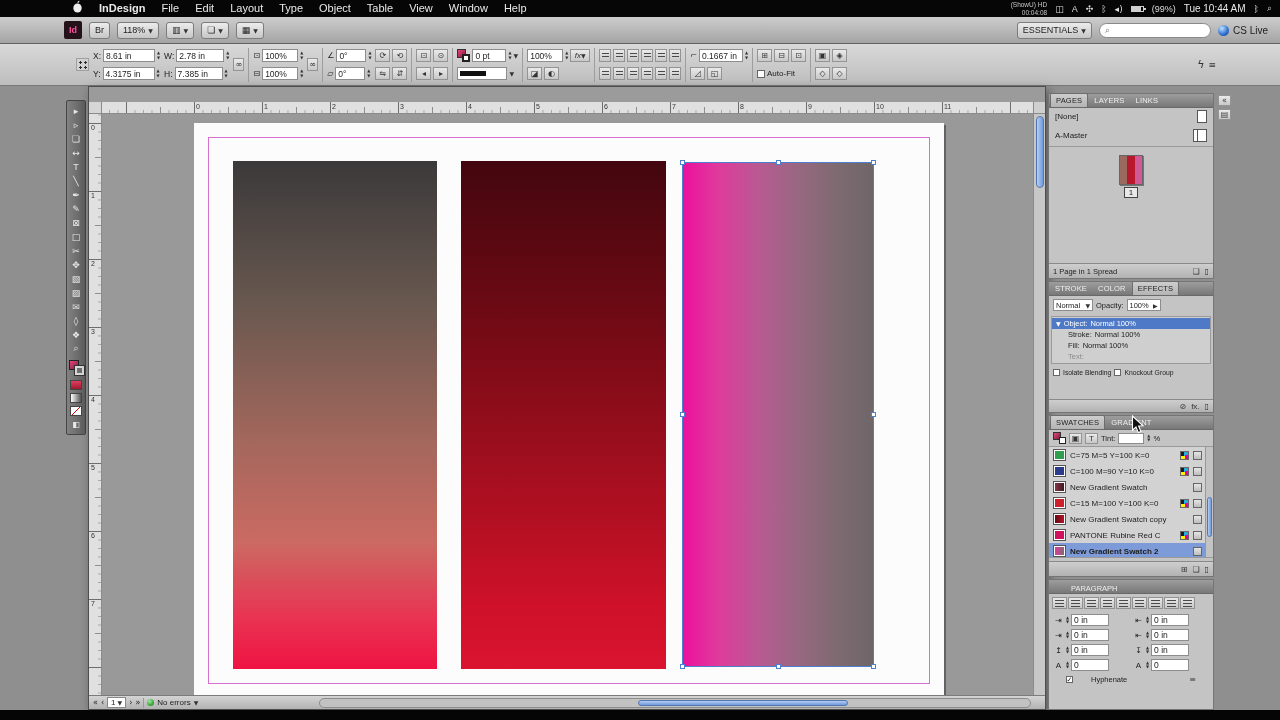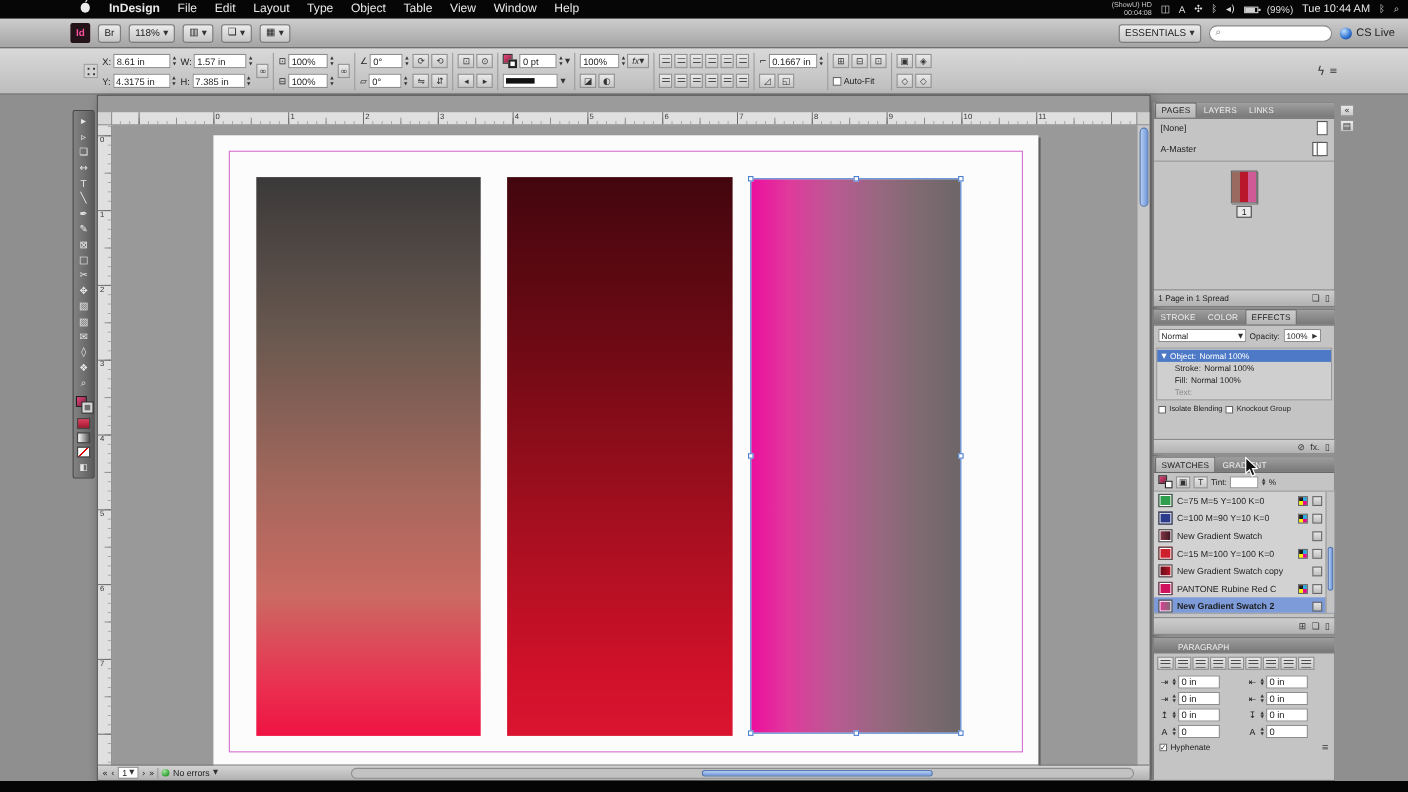--- a/index.html
+++ b/index.html
@@ -207,21 +207,21 @@
         <span class="fbox" style="width:52px">
           <span>4.3175 in</span>
         </span>
         <span class="stp g">▲<br>▼</span>
       </div>
   </div>
   <div class="stk">
     <div class="frow">
         <span class="flab">W:</span>
         <span class="fbox" style="width:48px">
-          <span>1.57 in</span>
+          <span>2.78 in</span>
         </span>
         <span class="stp g">▲<br>▼</span>
       </div>
     <div class="frow">
         <span class="flab">H:</span>
         <span class="fbox" style="width:48px">
           <span>7.385 in</span>
         </span>
         <span class="stp g">▲<br>▼</span>
       </div>
@@ -532,21 +532,21 @@
     </div>
   </div>
 
   <div class="panel" style="height:132px">
     <div class="ptabs">
       <span class="ptab">STROKE</span>
       <span class="ptab">COLOR</span>
       <span class="ptab on">EFFECTS</span>
     </div>
     <div class="prow" style="height:18px;padding:0 4px;gap:3px">
-      <span class="fbox" style="width:80px;height:12px;font-size:7.5px">
+      <span class="fbox" style="width:40px;height:12px;font-size:7.5px">
           <span>Normal</span>
           <span class="spacer"></span>
           <span class="car g">▼</span>
         </span>
       <span style="font-size:7.5px">Opacity:</span>
       <span class="fbox" style="width:34px;height:12px;font-size:7.5px">
           <span>100%</span>
           <span class="spacer"></span>
           <span class="car g">▶</span>
         </span>
@@ -739,21 +739,21 @@
           </span>
         </div>
       <div class="pfield">
           <span class="picon">A</span>
           <span class="stp g">▲<br>▼</span>
           <span class="fbox pval">
             <span>0</span>
           </span>
         </div>
     </div>
-    <div class="prow" style="height:13px;gap:3px;padding:0 5px">
+    <div class="prow" style="height:13px;gap:18px;padding:0 17px">
       <span class="ckbx" style="width:7px;height:7px">✓</span>
       <span style="font-size:7.5px">Hyphenate</span>
       <span class="spacer"></span>
       <span class="fico g">≡</span>
     </div>
   </div>
 </div>
 
 <div id="dockstrip">
   <span class="ibtn g" style="width:13px;height:11px">«</span>

